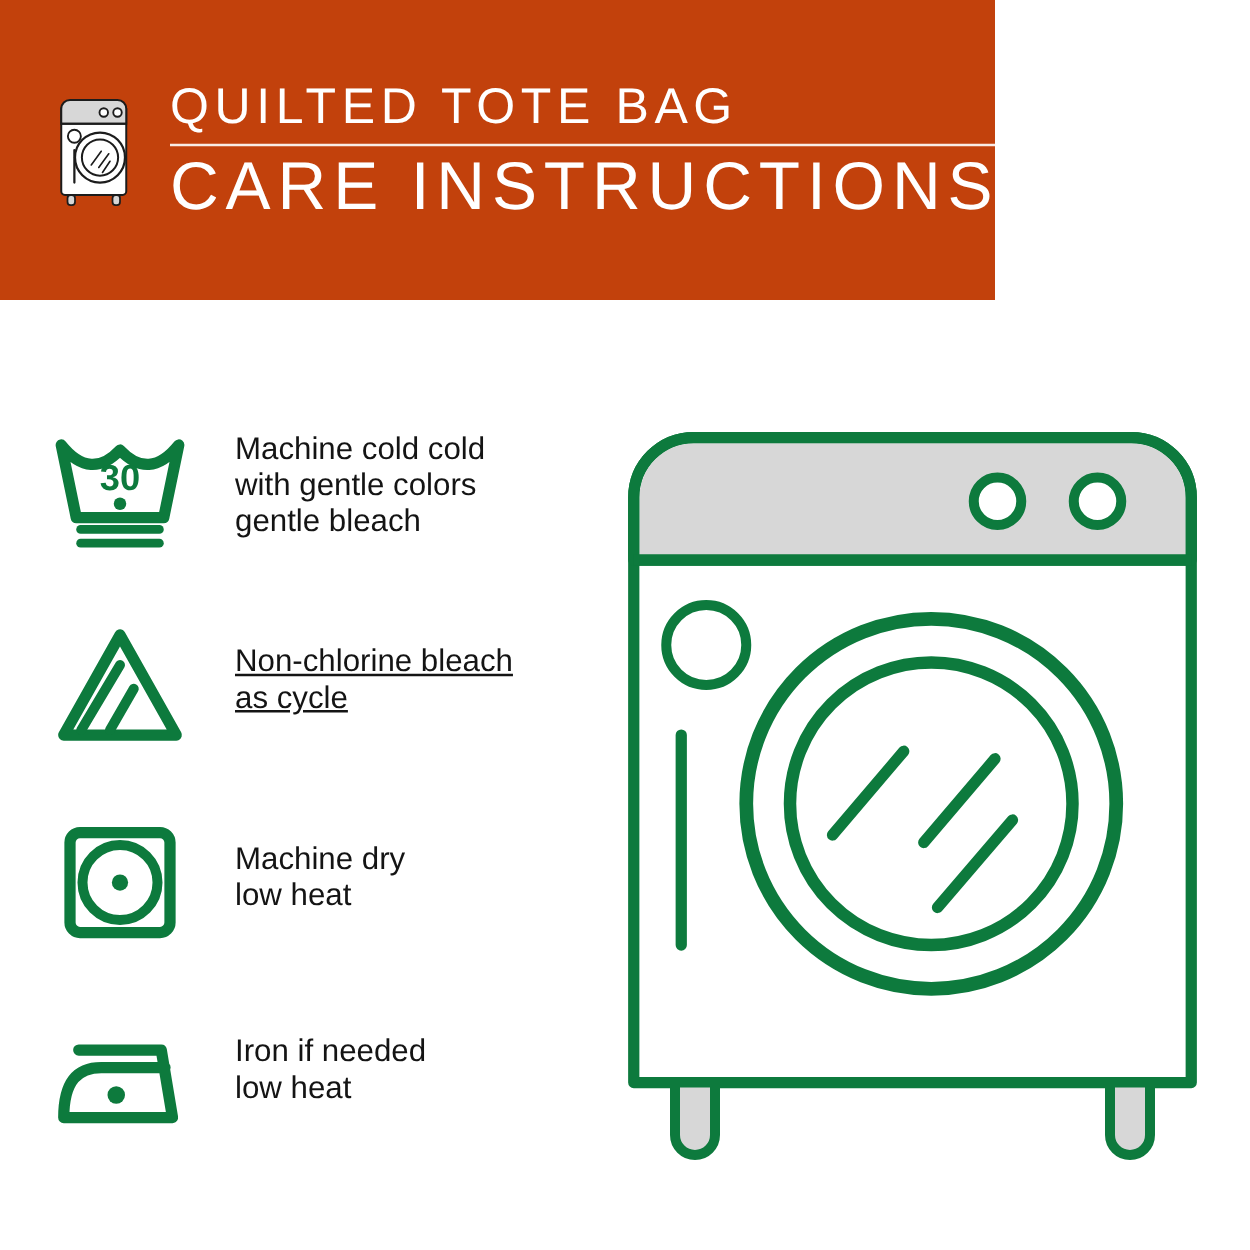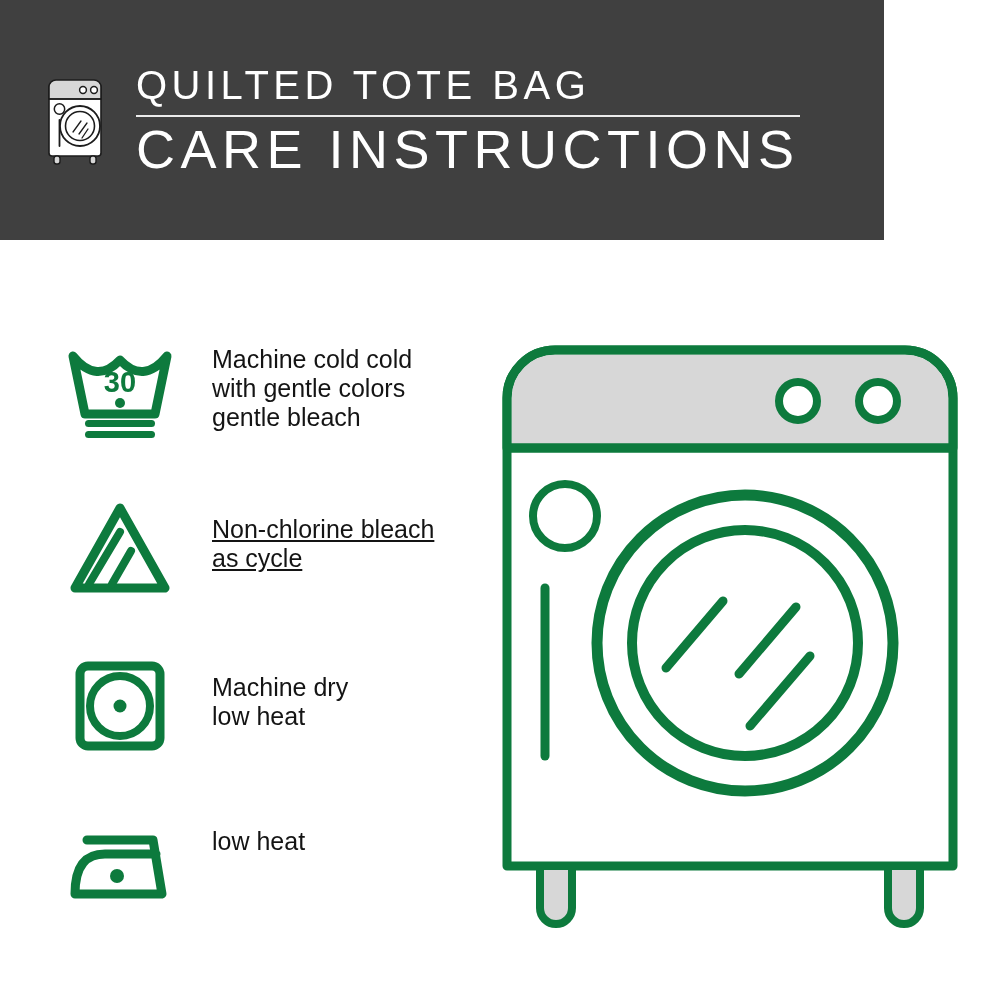--- a/index.html
+++ b/index.html
@@ -19,23 +19,23 @@
     width: 1000px;
     height: 1000px;
     background: #ffffff;
   }
 
   
   .header {
     position: absolute;
     left: 0;
     top: 0;
-    width: 884px;
+    width: 796px;
     height: 240px;
-    background: #404040;
+    background: #c2410c;
     box-sizing: border-box;
   }
 
   .header-inner {
     position: absolute;
     left: 42px;
     top: 62px;
     display: flex;
     align-items: flex-start;
   }
@@ -87,21 +87,21 @@
     position: absolute;
     left: 0;
     top: 240px;
     width: 1000px;
     height: 760px;
     background: #ffffff;
   }
 
   .care-list {
     position: absolute;
-    left: 60px;
+    left: 36px;
     top: 95px;
     width: 430px;
   }
 
   .care-row {
     display: flex;
     align-items: flex-start;
     height: 158px;
   }
 
@@ -236,20 +236,21 @@
       </div>
 
       <div class="care-row r4">
         <div class="care-symbol">
           <svg viewBox="0 0 110 100" width="110" height="100" fill="none">
             <path d="M22 26 H88 L97 80 H10 C10 50, 22 40, 40 40 H91" stroke="#0d7a3d" stroke-width="9" stroke-linejoin="round" stroke-linecap="round" fill="none"></path>
             <circle cx="52" cy="62" r="7" fill="#0d7a3d"></circle>
           </svg>
         </div>
         <div class="care-text">
+          <div>Iron if needed</div>
           <div>low heat</div>
         </div>
       </div>
 
     </div>
 
     <div class="machine">
       <svg viewBox="0 0 470 600" width="470" height="600" fill="none">
 
         <path d="M12 60 a48 48 0 0 1 48 -48 h350 a48 48 0 0 1 48 48 v468 h-446 z" fill="#ffffff" stroke="#0d7a3d" stroke-width="9" stroke-linejoin="round"></path>

